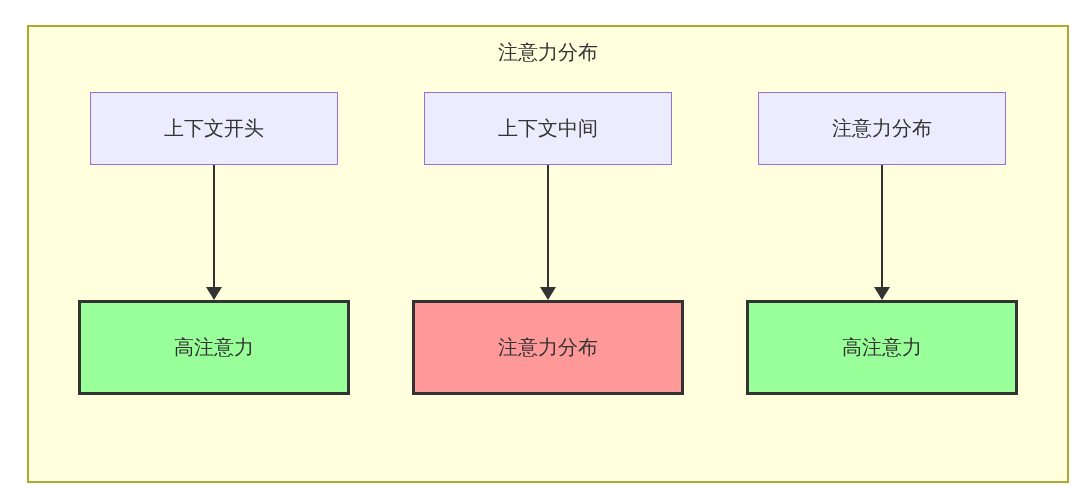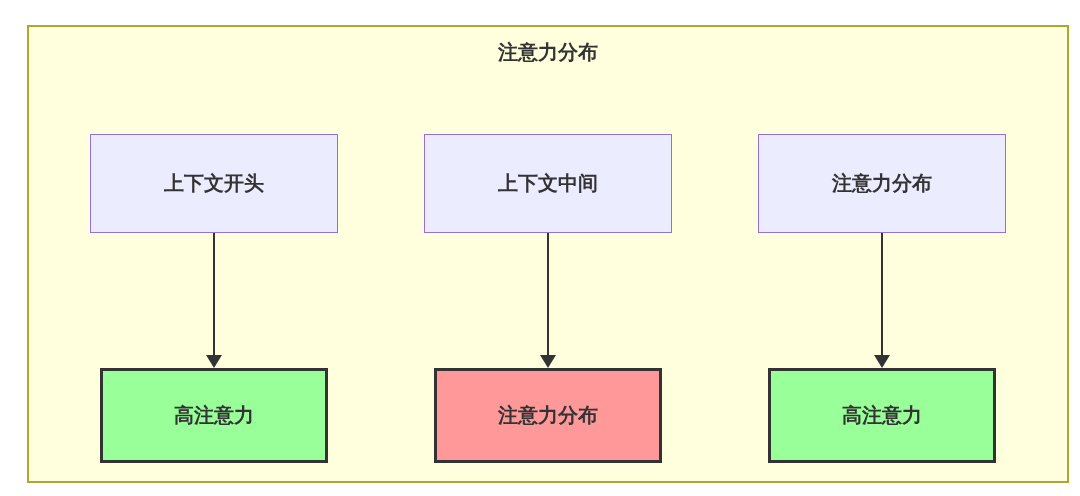--- a/index.html
+++ b/index.html
@@ -24,21 +24,20 @@
     color: var(--text);
   }
   .diagram-container {
     position: absolute;
     left: 27px;
     top: 25px;
     width: 1042px;
     height: 458px;
     background: var(--container-bg);
     border: 2px solid var(--container-border);
-    font-weight: bold;
   }
   .diagram-title {
     margin-top: 13px;
     text-align: center;
     font-size: 20px;
     color: var(--text);
     height: 24px;
     line-height: 24px;
   }
   .columns-row {
@@ -48,50 +47,49 @@
     margin-top: 28px;
   }
   .flow-column {
     display: flex;
     flex-direction: column;
     align-items: center;
     width: 248px;
   }
   .source-node {
     width: 248px;
-    height: 99px;
+    height: 73px;
     background: var(--source-bg);
     border: 1px solid var(--source-border);
     display: flex;
     align-items: center;
     justify-content: center;
     font-size: 20px;
     color: var(--text);
-    margin-top: 42px;
   }
   .arrow {
     display: flex;
     flex-direction: column;
     align-items: center;
     height: 135px;
   }
   .arrow-line {
     width: 2px;
     flex: 1;
     background: var(--arrow);
   }
   .arrow-head {
     width: 0;
     height: 0;
     border-left: 8px solid transparent;
     border-right: 8px solid transparent;
     border-top: 13px solid var(--arrow);
   }
   .target-node {
-    width: 228px;
+    width: 272px;
     height: 95px;
     border: 3px solid var(--target-border);
     display: flex;
     align-items: center;
     justify-content: center;
     font-size: 20px;
     color: var(--text);
   }
   .target-node[data-type="high"] { background: var(--high-bg); }
   .target-node[data-type="low"]  { background: var(--low-bg); }

